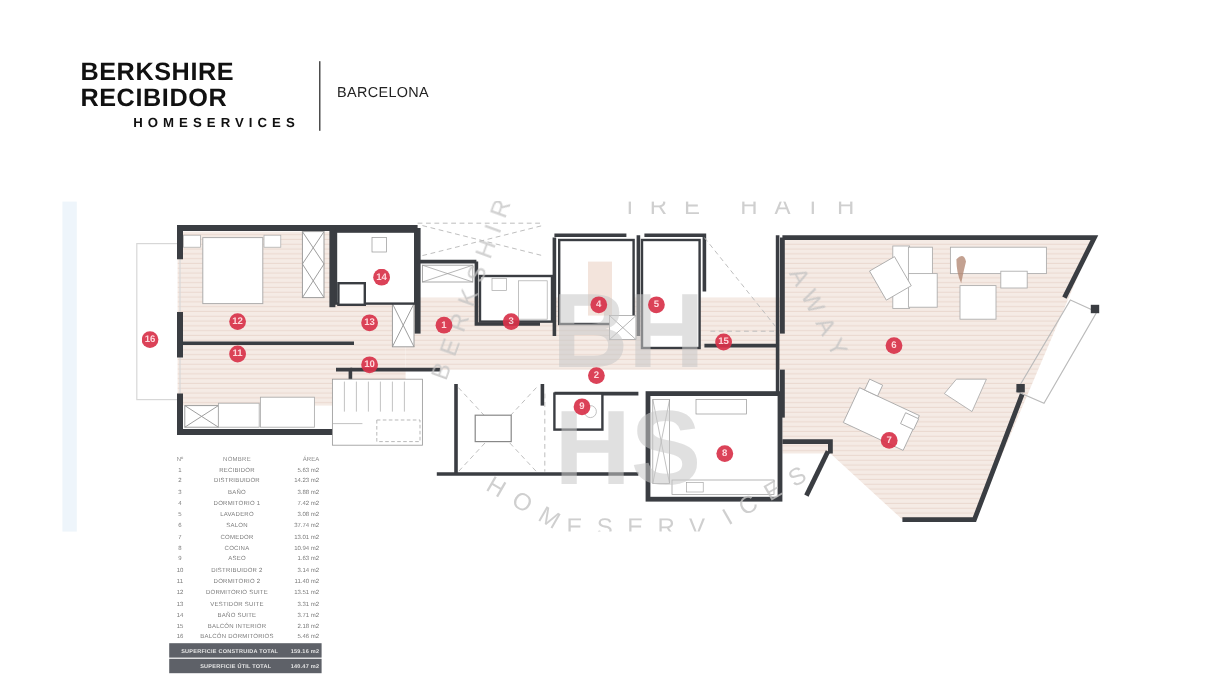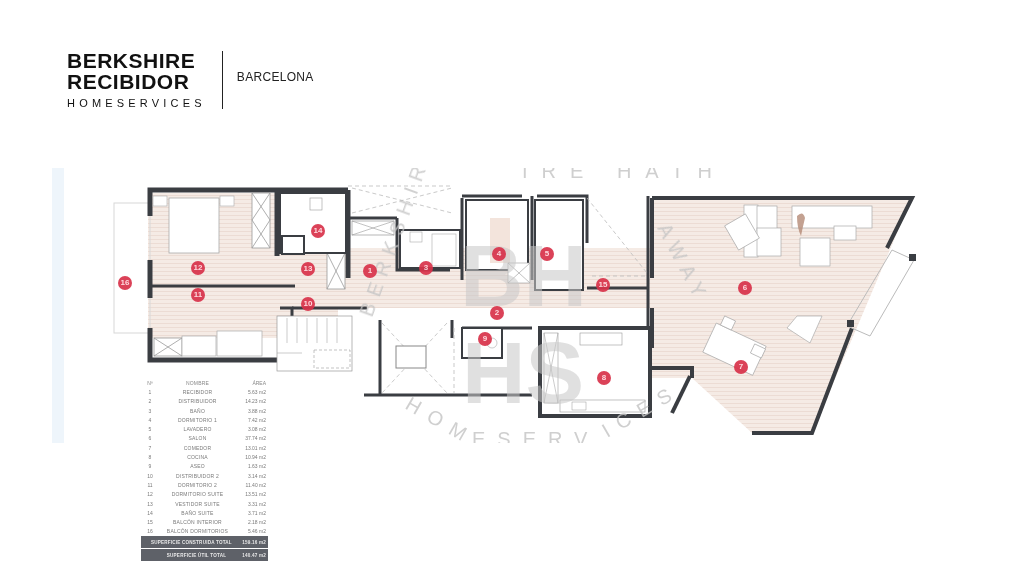--- a/index.html
+++ b/index.html
@@ -7,21 +7,21 @@
     width: 1024px; height: 576px; overflow: hidden; position: relative;
     background: #ffffff; font-family: "Liberation Sans", sans-serif;
   }
   .logo { position: absolute; left: 67px; top: 50px; display: flex; align-items: center; }
   .logo-brand { display: flex; flex-direction: column; }
   .logo-line1, .logo-line2 {
     font-family: "Liberation Sans", sans-serif; font-weight: bold;
     font-size: 21px; line-height: 21px; letter-spacing: 0.5px; color: #111;
   }
   .logo-line3 {
-    font-size: 11px; letter-spacing: 4.2px; color: #111; margin-top: 5px; font-weight: normal;
+    font-size: 11px; letter-spacing: 4.2px; color: #111; margin-top: 5px; font-weight: bold; margin-left: 44px;
   }
   .logo-divider { width: 1px; height: 58px; background: #222; margin: 0 14px 0 16px; }
   .logo-city { font-size: 12px; color: #222; letter-spacing: 0.3px; margin-top: -6px; }
 
   .plan-wrap { position: absolute; left: 52px; top: 168px; width: 920px; height: 275px; }
   svg.plan { position: absolute; left: 0; top: 0; }
 
   .marker {
     position: absolute; width: 14px; height: 14px; border-radius: 50%;
     background: #d8324a; color: #ffd6dc; font-size: 8px; line-height: 14px;

